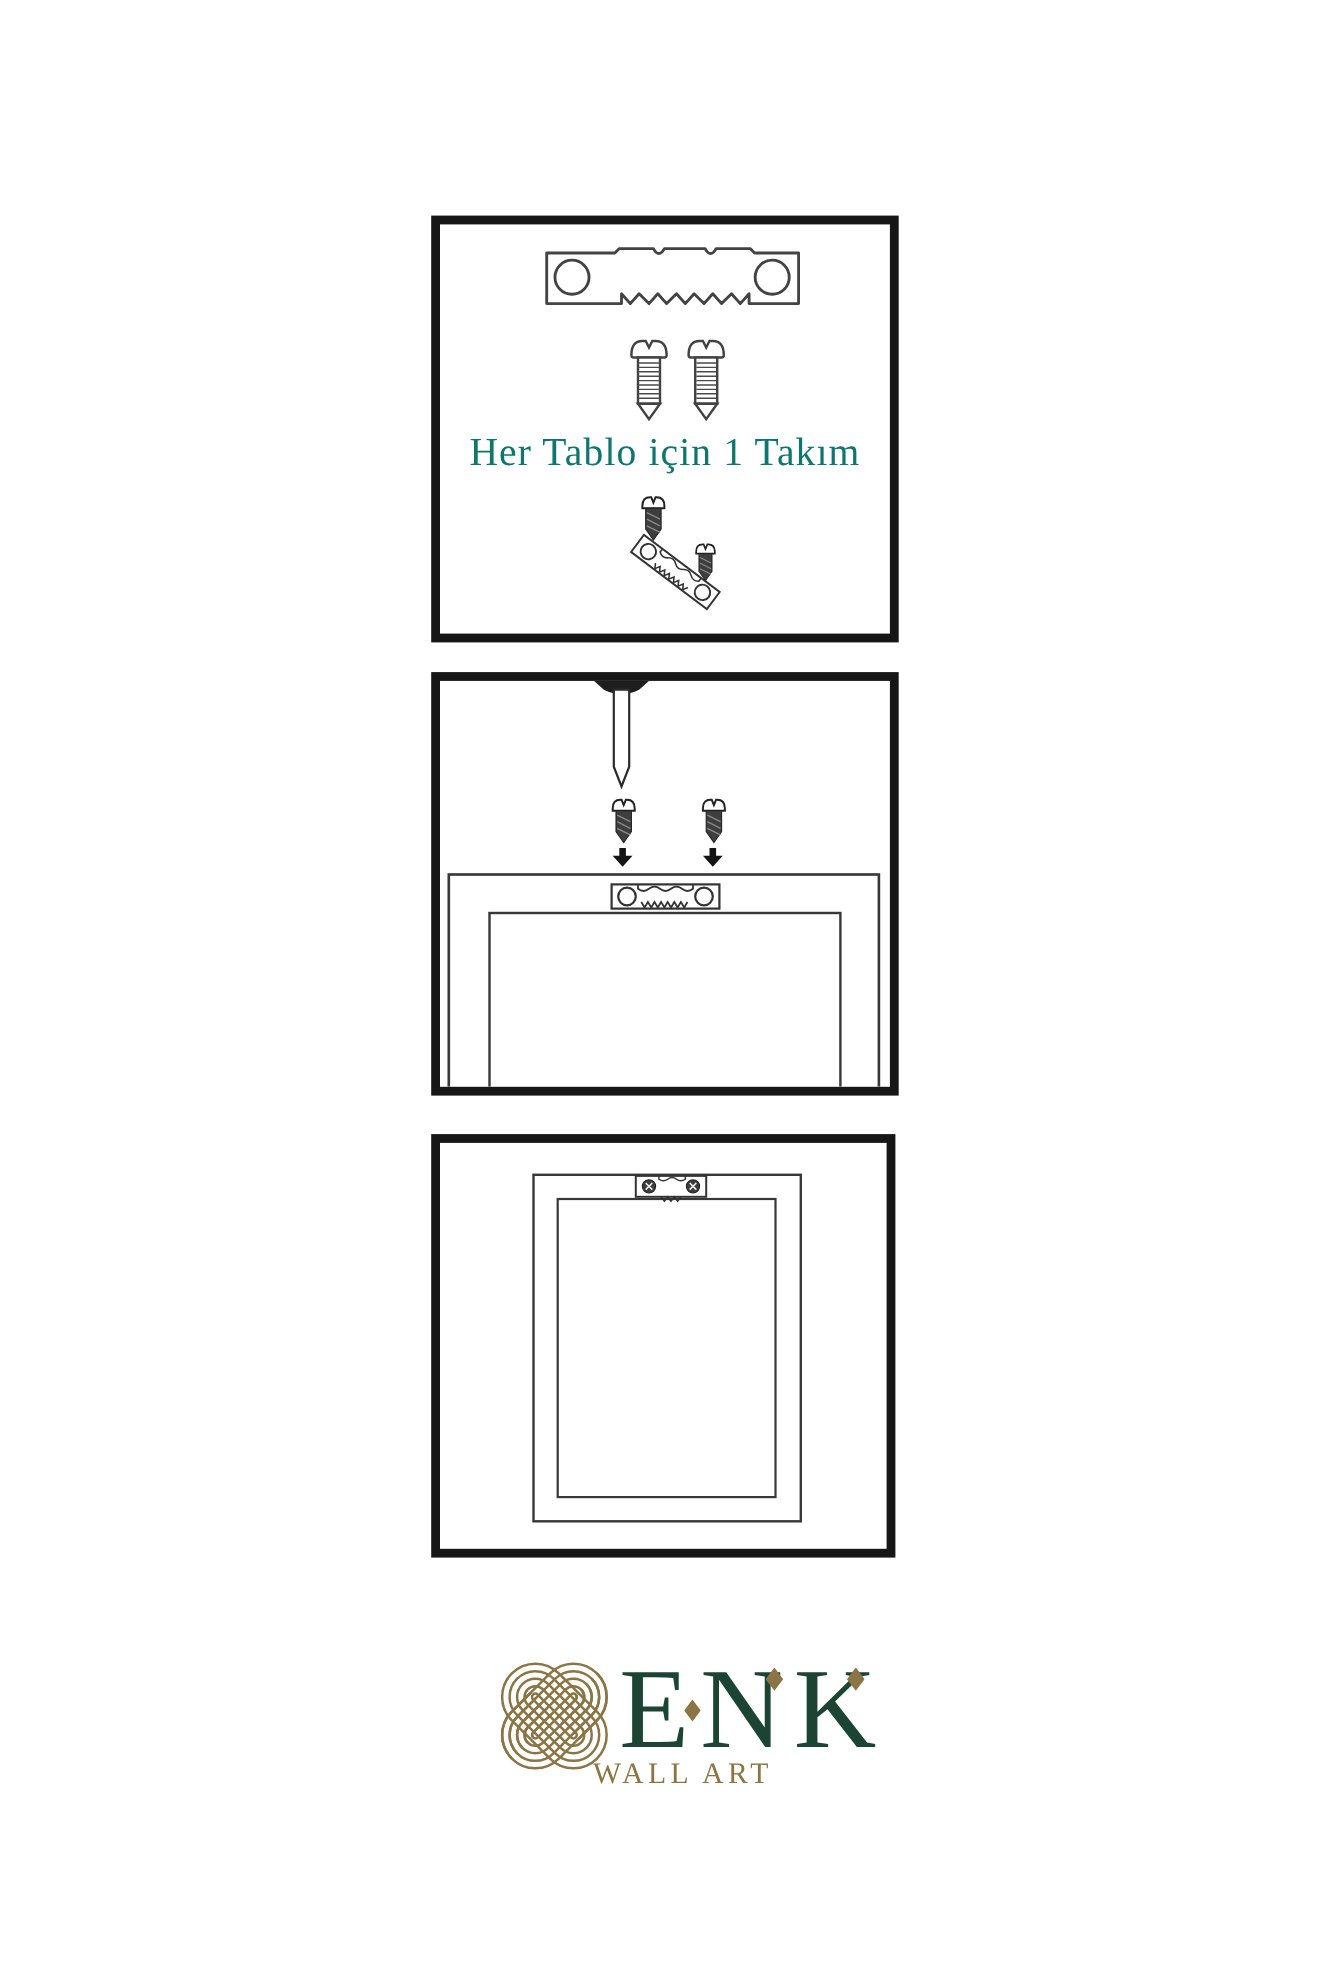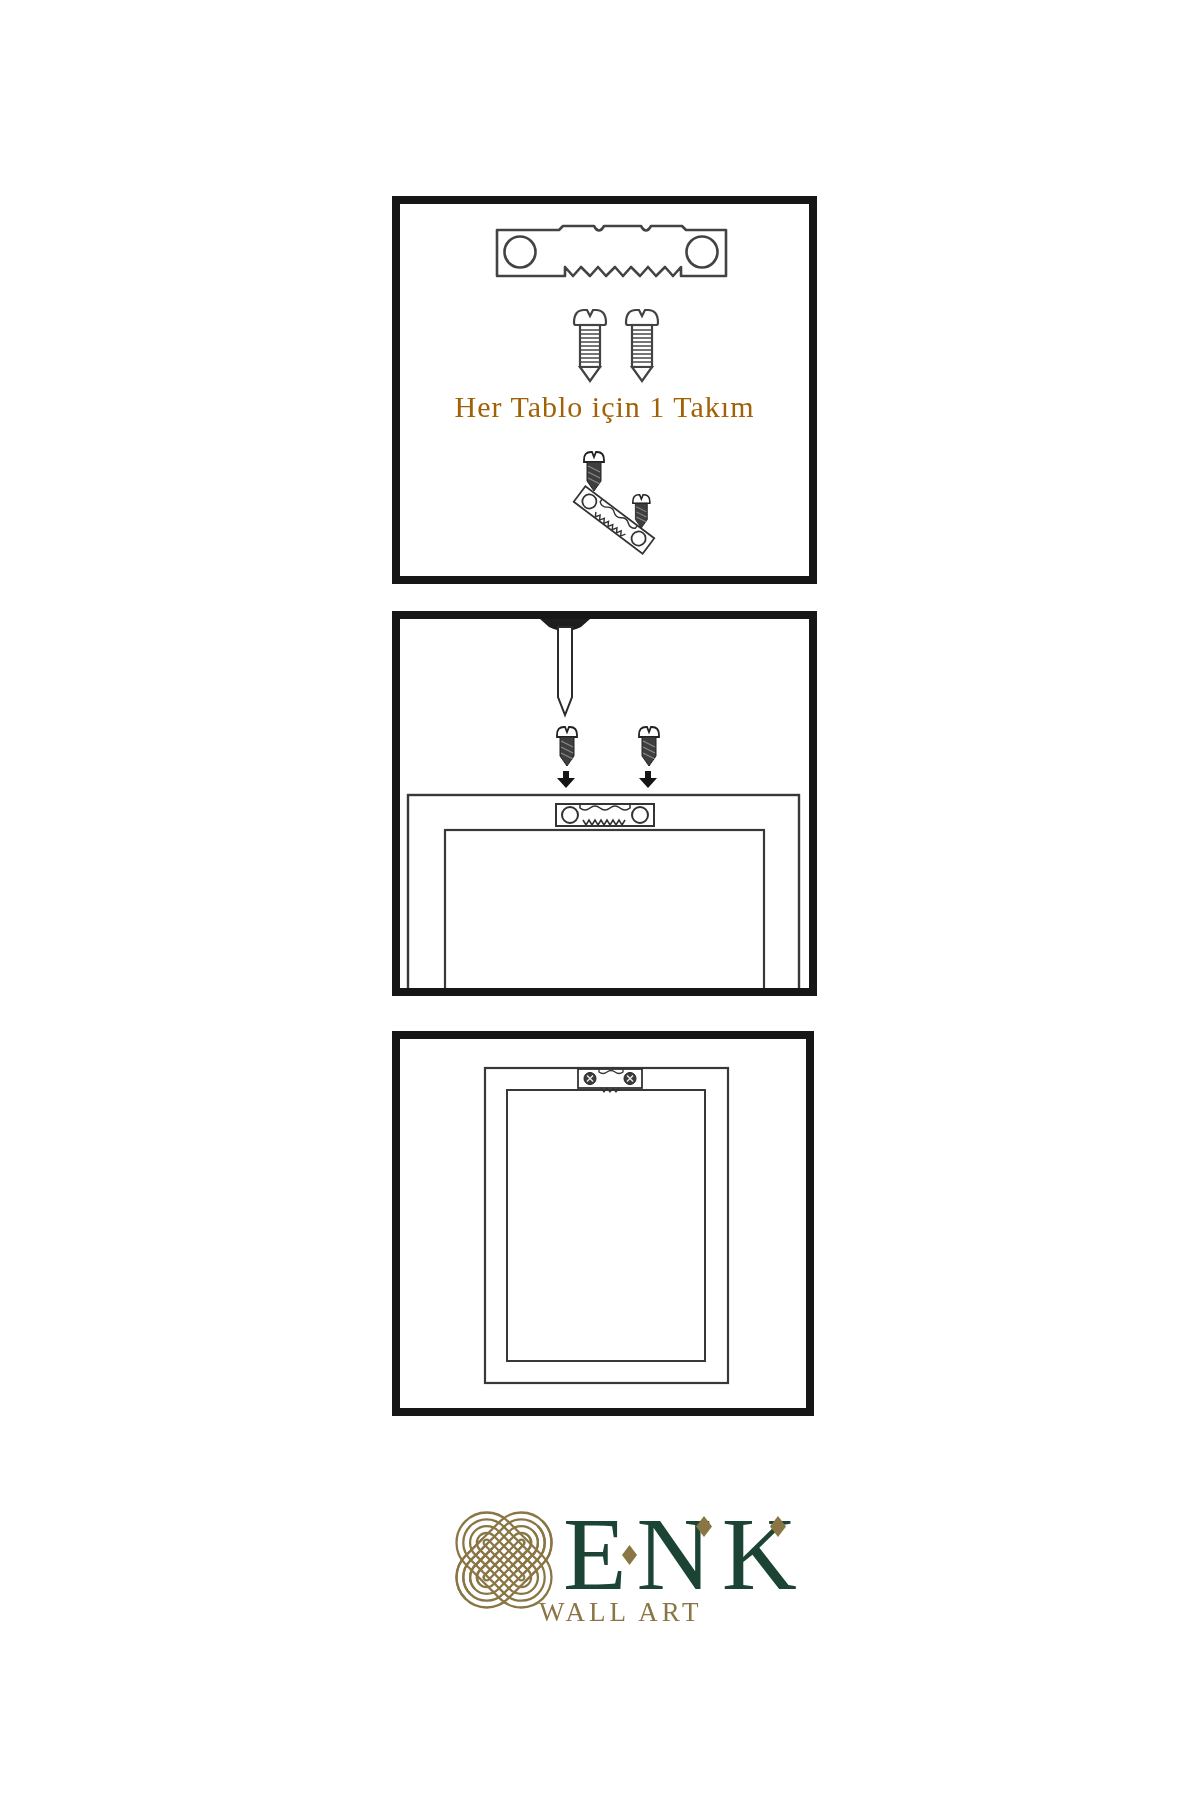--- a/index.html
+++ b/index.html
@@ -6,21 +6,21 @@
   .page{position:relative;width:1200px;height:1800px;background:#ffffff;overflow:hidden;
         font-family:"Liberation Serif",serif;}
   .abs{position:absolute;}
   .panel{position:absolute;border:8px solid #161616;background:#ffffff;
          box-sizing:border-box;overflow:hidden;}
   #panel-1{left:392px;top:196px;width:425px;height:388px;}
   #panel-2{left:392px;top:611px;width:425px;height:385px;}
   #panel-3{left:392px;top:1031px;width:422px;height:385px;}
   .panel svg.art{position:absolute;left:0;top:0;}
   .caption{position:absolute;left:0;right:0;top:186px;text-align:center;
-           font-size:30px;letter-spacing:1px;color:#a16207;font-weight:400;}
+           font-size:36px;letter-spacing:1px;color:#0f766e;font-weight:400;}
   .ln{stroke:#434343;fill:#ffffff;}
   #brand-name{position:absolute;left:563px;top:1502px;font-size:104px;line-height:1;
               font-weight:normal;color:#1b4434;letter-spacing:10px;white-space:nowrap;}
   #brand-sub{position:absolute;left:539px;top:1599px;font-size:27px;line-height:1;
              color:#8a7544;letter-spacing:4px;white-space:nowrap;}
 </style>
 </head>
 <body>
 
 <div class="page">

